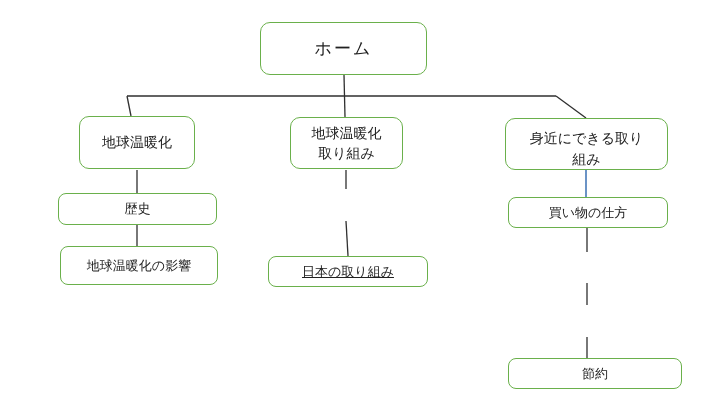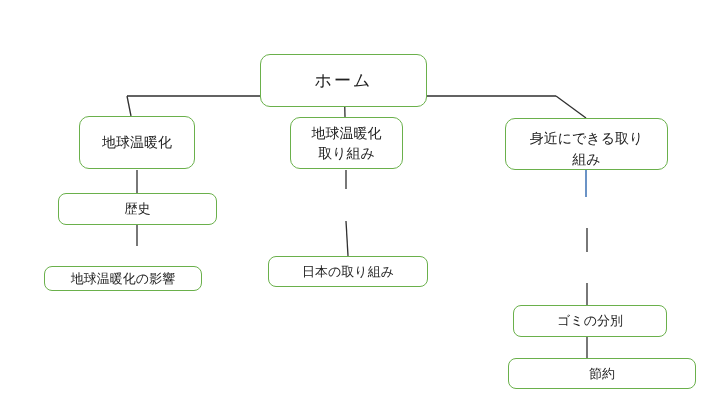--- a/index.html
+++ b/index.html
@@ -44,32 +44,32 @@
     justify-content: center;
     text-align: center;
     color: var(--text);
   }
   .node span { white-space: pre-line; }
   .lvl-top    { border-radius: 10px; font-size: 17px; letter-spacing: 2px; }
   .lvl-branch { border-radius: 10px; font-size: 14px; line-height: 1.45; }
   .lvl-child  { border-radius: 8px;  font-size: 13px; }
 
   
-  #n-home   { left: 260px; top: 22px;  width: 167px; height: 53px; margin-top: 32px; }
+  #n-home   { left: 260px; top: 22px;  width: 167px; height: 53px; }
   #n-gw     { left: 79px;  top: 116px; width: 116px; height: 53px; }
   #n-wi     { left: 290px; top: 117px; width: 113px; height: 52px; }
   #n-ei     { left: 505px; top: 118px; width: 163px; height: 52px; align-items: flex-end; }
   #n-hist   { left: 58px;  top: 193px; width: 159px; height: 32px; }
-  #n-eff    { left: 44px;  top: 246px; width: 158px; height: 25px; margin-top: 20px; }
+  #n-eff    { left: 60px;  top: 246px; width: 158px; height: 39px; }
   #n-world  { left: 267px; top: 189px; width: 158px; height: 32px; }
-  #n-japan  { left: 268px; top: 256px; width: 160px; height: 31px; }
+  #n-japan  { left: 268px; top: 256px; width: 160px; height: 31px; text-decoration: underline; }
   #n-shop   { left: 508px; top: 197px; width: 160px; height: 31px; }
   #n-gas    { left: 511px; top: 252px; width: 157px; height: 31px; }
   #n-garb   { left: 513px; top: 305px; width: 154px; height: 32px; }
-  #n-save   { left: 508px; top: 358px; width: 188px; height: 31px; }
+  #n-save   { left: 508px; top: 358px; width: 174px; height: 31px; }
 </style>
 </head>
 <body>
 
 <div class="canvas">
 
   <svg class="edges" viewBox="0 0 720 405">
     <line x1="344" y1="75" x2="345" y2="117"></line>
     <line x1="127" y1="96" x2="556" y2="96"></line>
     <line x1="127" y1="96" x2="131" y2="116"></line>
@@ -108,23 +108,23 @@
 
   <div class="node lvl-child" id="n-eff">
     <span>地球温暖化の影響</span>
   </div>
 
 
   <div class="node lvl-child" id="n-japan">
     <span>日本の取り組み</span>
   </div>
 
+  <div class="node lvl-child" id="n-shop">
+    <span>買い物の仕方</span>
+  </div>
 
 
-  <div class="node lvl-child" id="n-garb">
-    <span>ゴミの分別</span>
-  </div>
 
   <div class="node lvl-child" id="n-save">
     <span>節約</span>
   </div>
 
 </div>
 
 </body></html>

